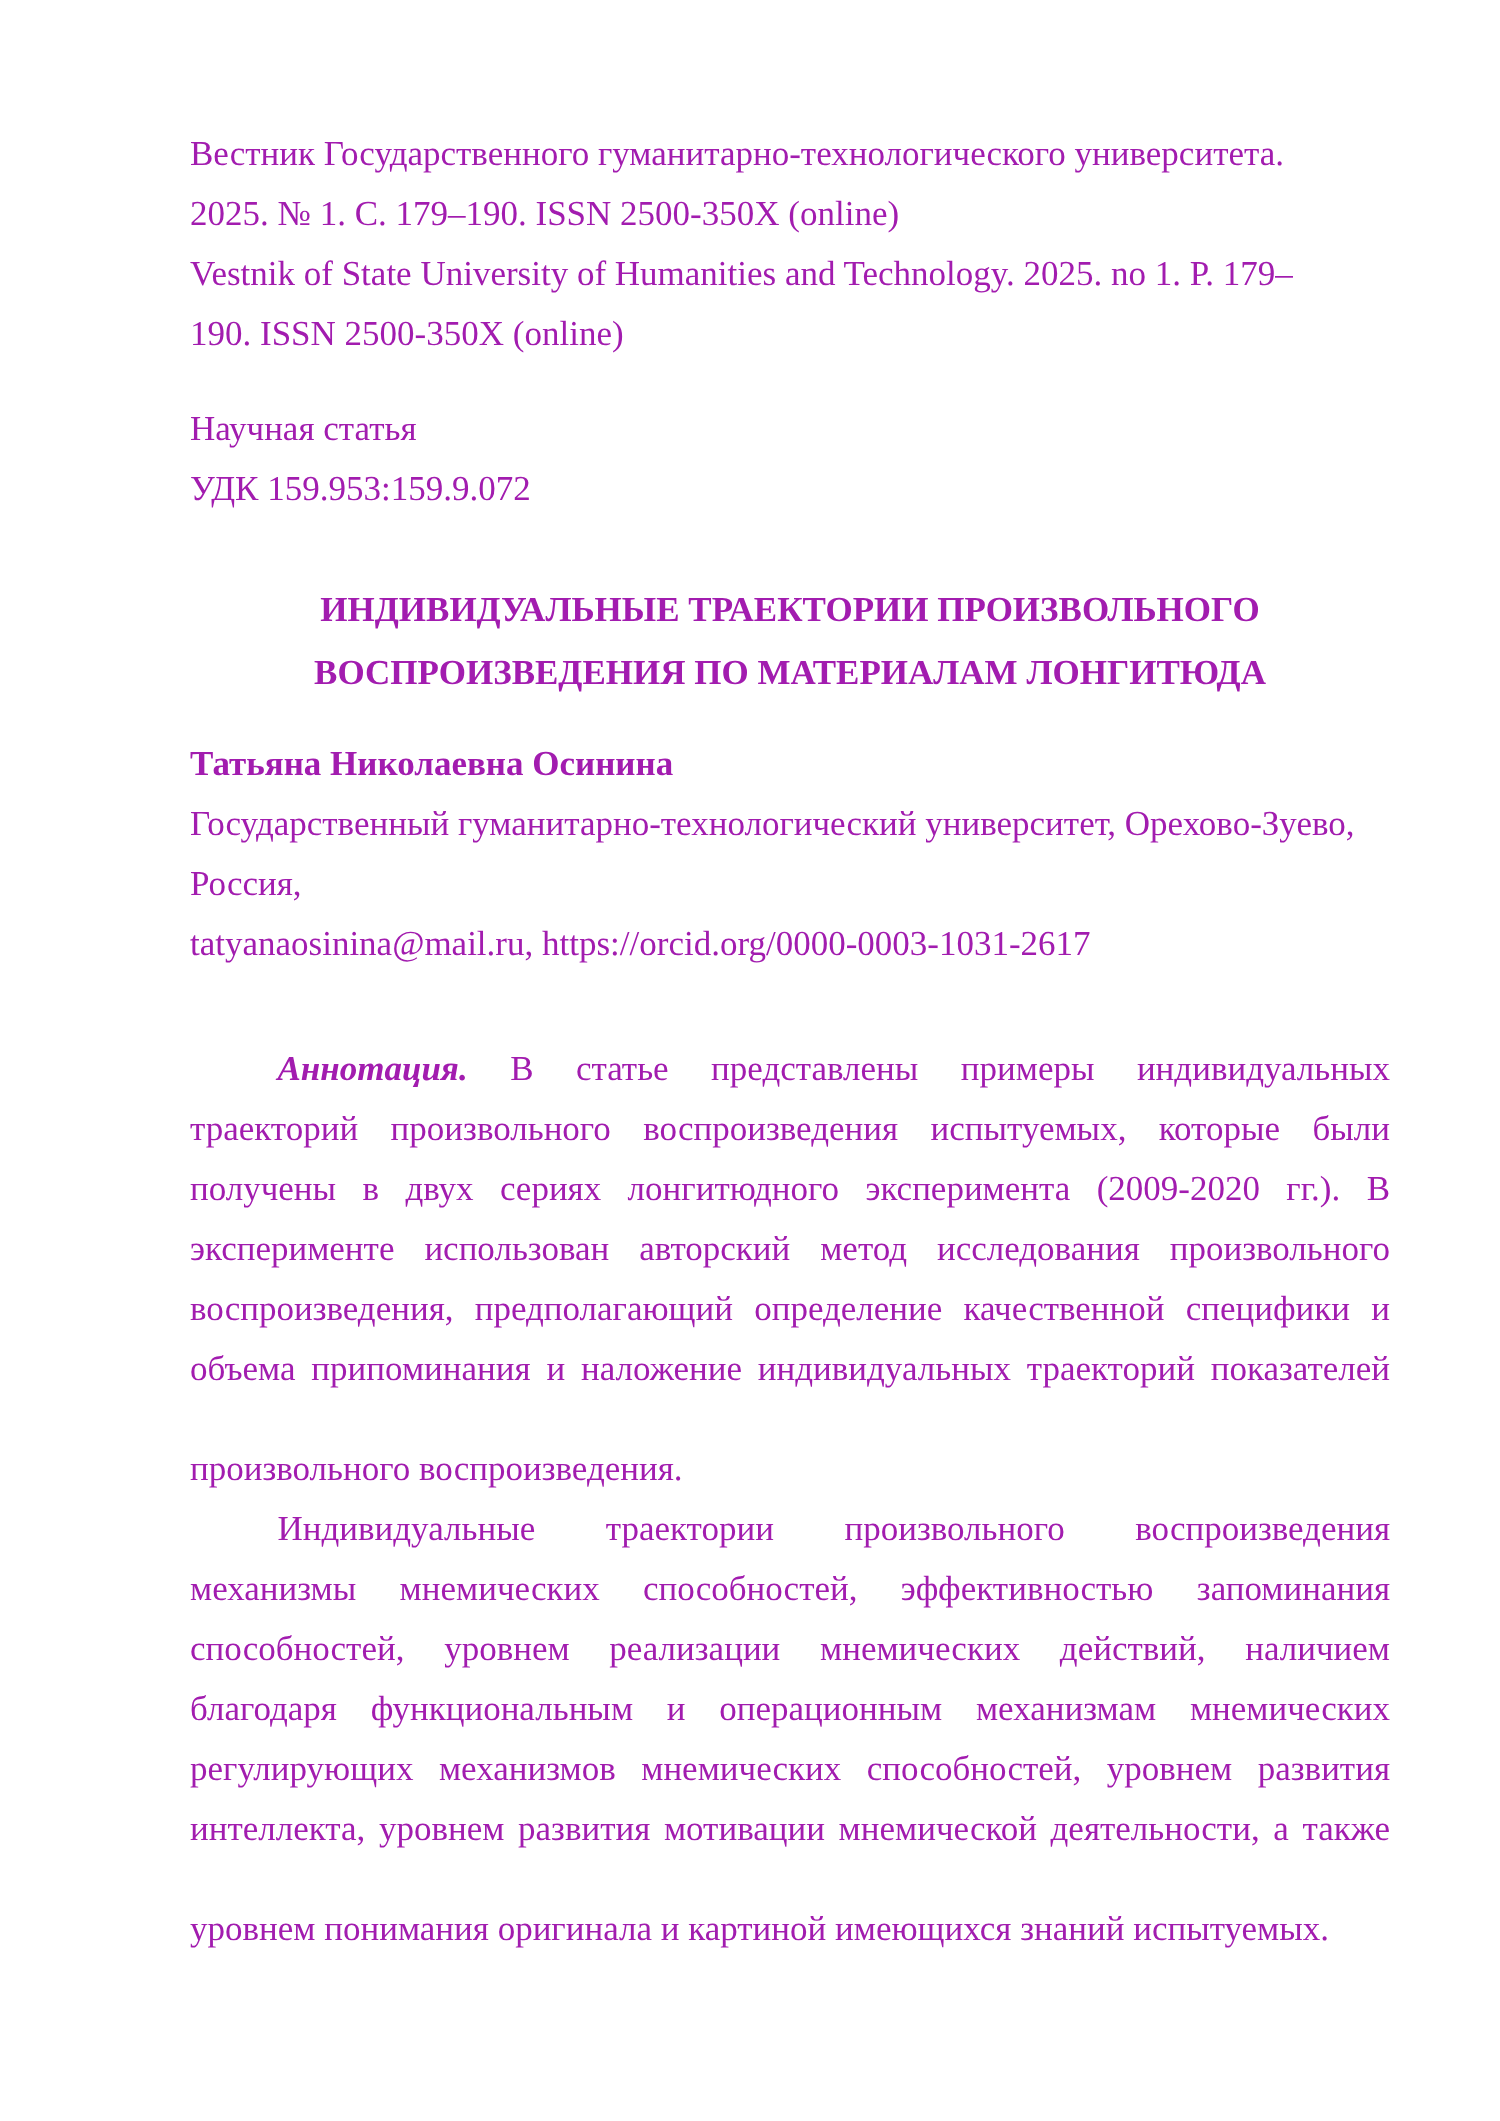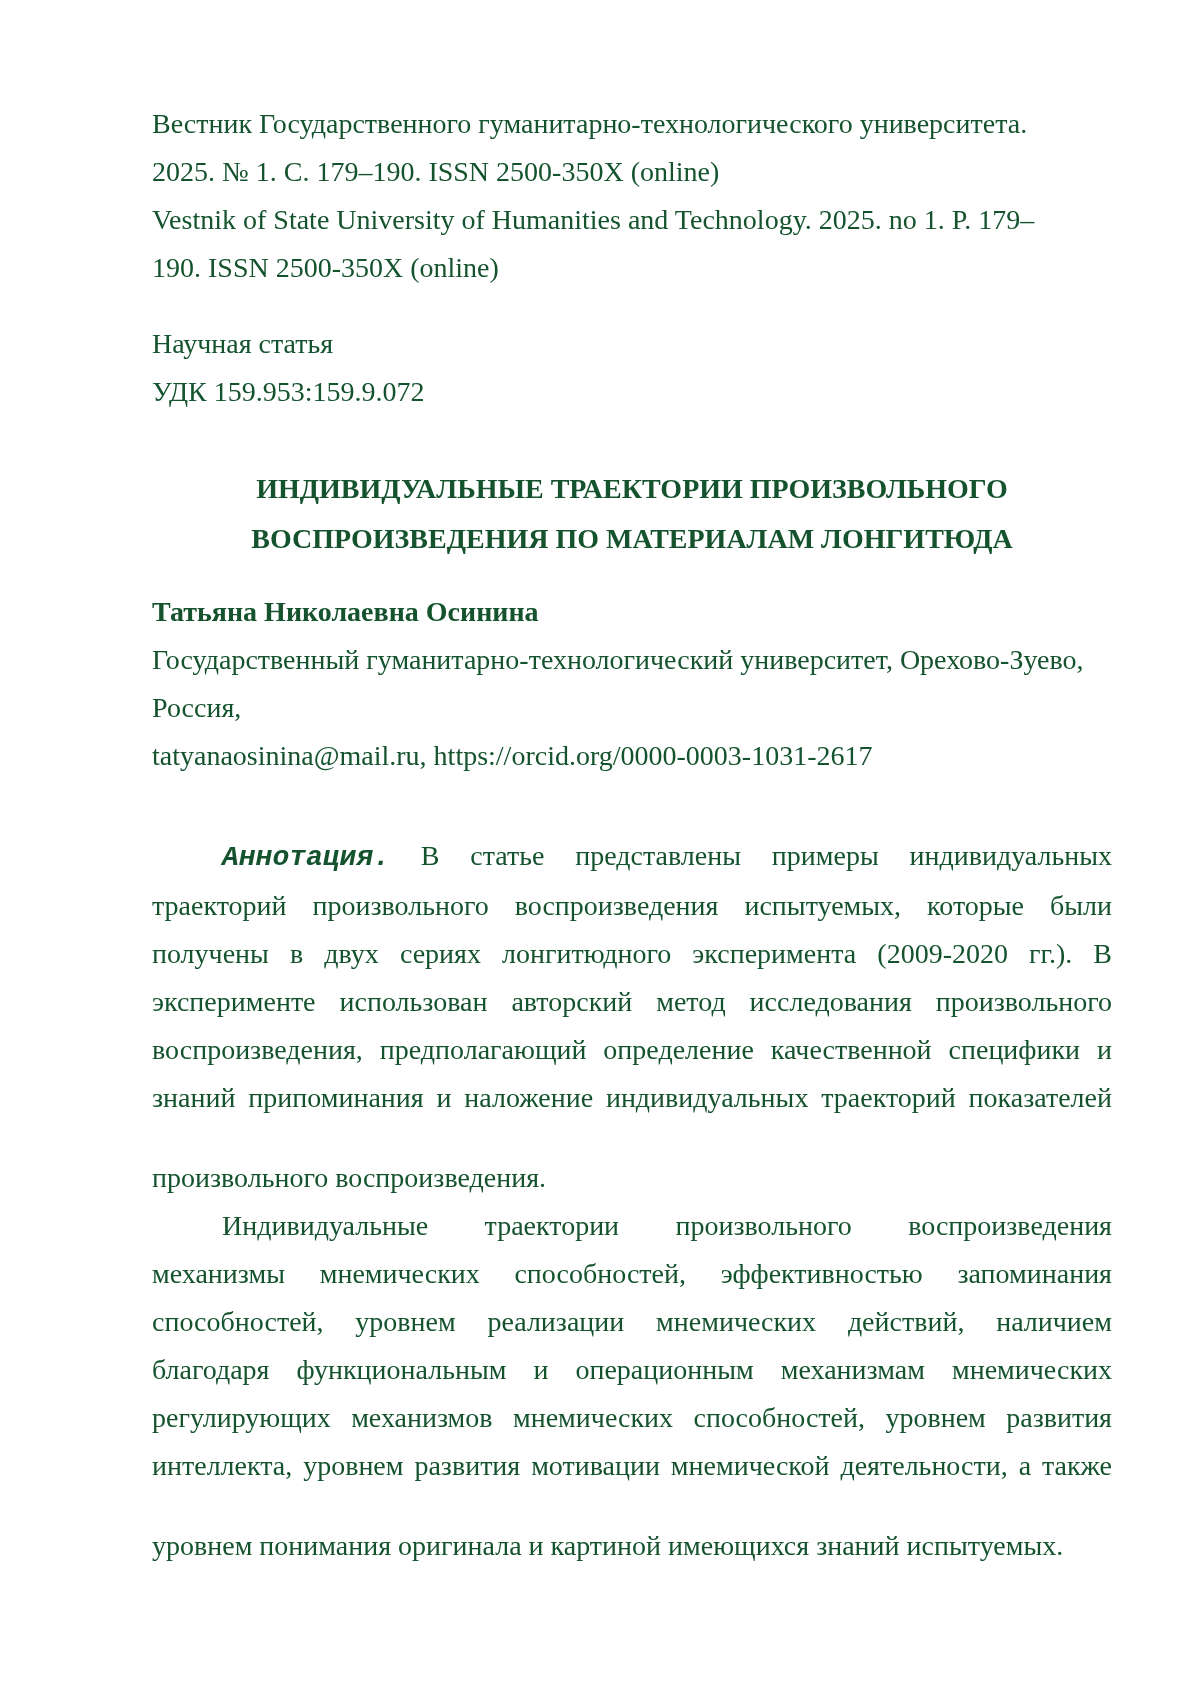--- a/index.html
+++ b/index.html
@@ -11,21 +11,21 @@
     width: 1200px;
     height: 1697px;
     overflow: hidden;
   }
   .page {
     box-sizing: border-box;
     width: 1200px;
     height: 1697px;
     padding: 100px 88px 0 152px;
     background: #ffffff;
-    color: #14532d;
+    color: #a21caf;
     font-family: "Liberation Serif", "DejaVu Serif", serif;
     font-size: 28px;
     line-height: 48px;
   }
   .line {
     text-align: left;
     white-space: nowrap;
   }
   .jline {
     text-align: justify;
@@ -49,21 +49,20 @@
     font-weight: bold;
     text-align: center;
     line-height: 50px;
   }
   .mt48 { margin-top: 28px; }
   .mt52 { margin-top: 52px; }
   .bold { font-weight: bold; }
   .blabel {
     font-weight: bold;
     font-style: italic;
-    font-family: Liberation Mono, monospace;
   }
 </style>
 </head>
 <body>
 
 <div class="page">
 
   <div class="header-block">
       <div class="line">Вестник Государственного гуманитарно-технологического университета.</div>
       <div class="line">2025. № 1. С. 179–190. ISSN 2500-350X (online)</div>
@@ -95,21 +94,21 @@
     <div class="para">
       <div class="jline indent">
         <span class="blabel">Аннотация.</span>
         <span>В статье представлены примеры индивидуальных</span>
       </div>
       <div class="plines endleft">
           <div class="jline">траекторий произвольного воспроизведения испытуемых, которые были</div>
           <div class="jline">получены в двух сериях лонгитюдного эксперимента (2009-2020 гг.). В</div>
           <div class="jline">эксперименте использован авторский метод исследования произвольного</div>
           <div class="jline">воспроизведения, предполагающий определение качественной специфики и</div>
-          <div class="jline">знаний припоминания и наложение индивидуальных траекторий показателей</div>
+          <div class="jline">объема припоминания и наложение индивидуальных траекторий показателей</div>
           <div class="jline">произвольного воспроизведения.</div>
         </div>
     </div>
 
     <div class="para">
       <div class="plines endleft indent-first">
           <div class="jline">Индивидуальные траектории произвольного воспроизведения</div>
           <div class="jline">механизмы мнемических способностей, эффективностью запоминания</div>
           <div class="jline">способностей, уровнем реализации мнемических действий, наличием</div>
           <div class="jline">благодаря функциональным и операционным механизмам мнемических</div>

